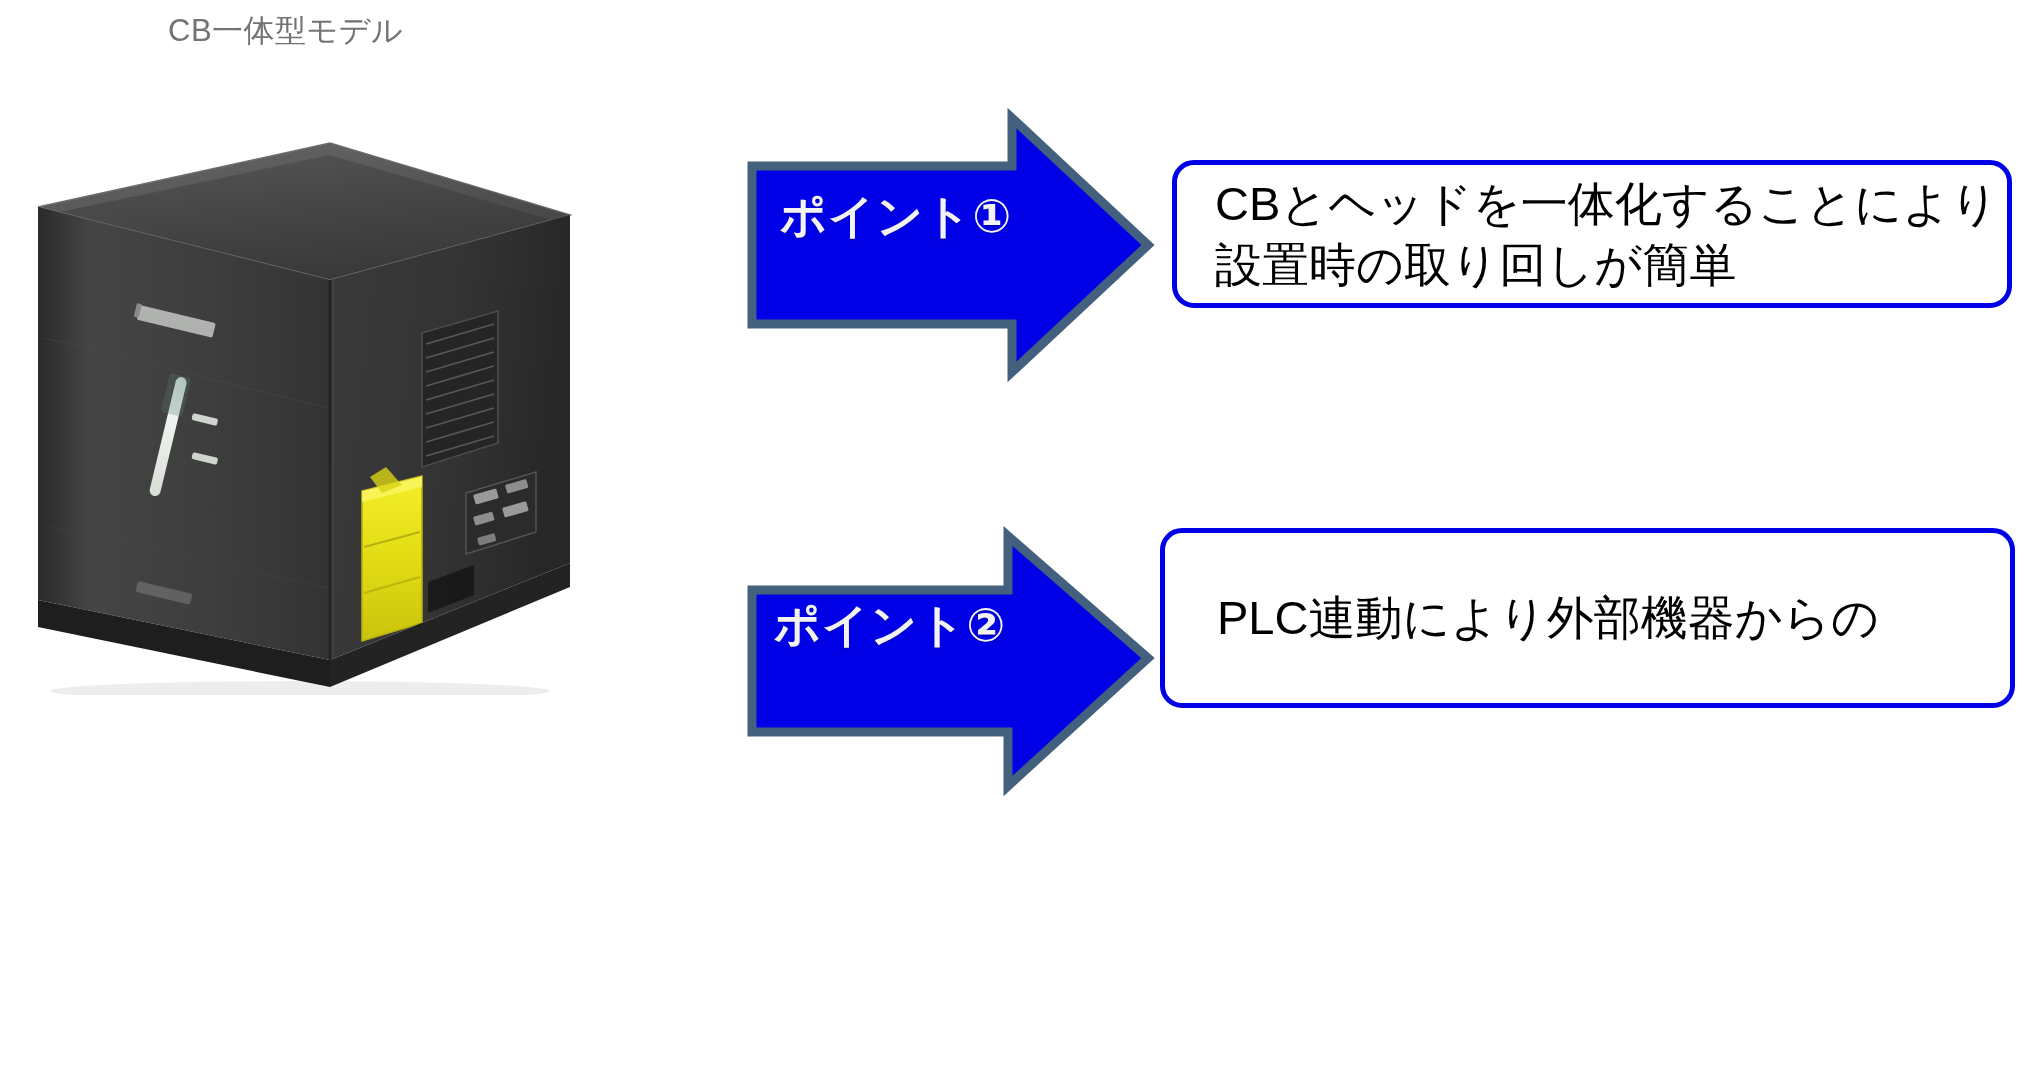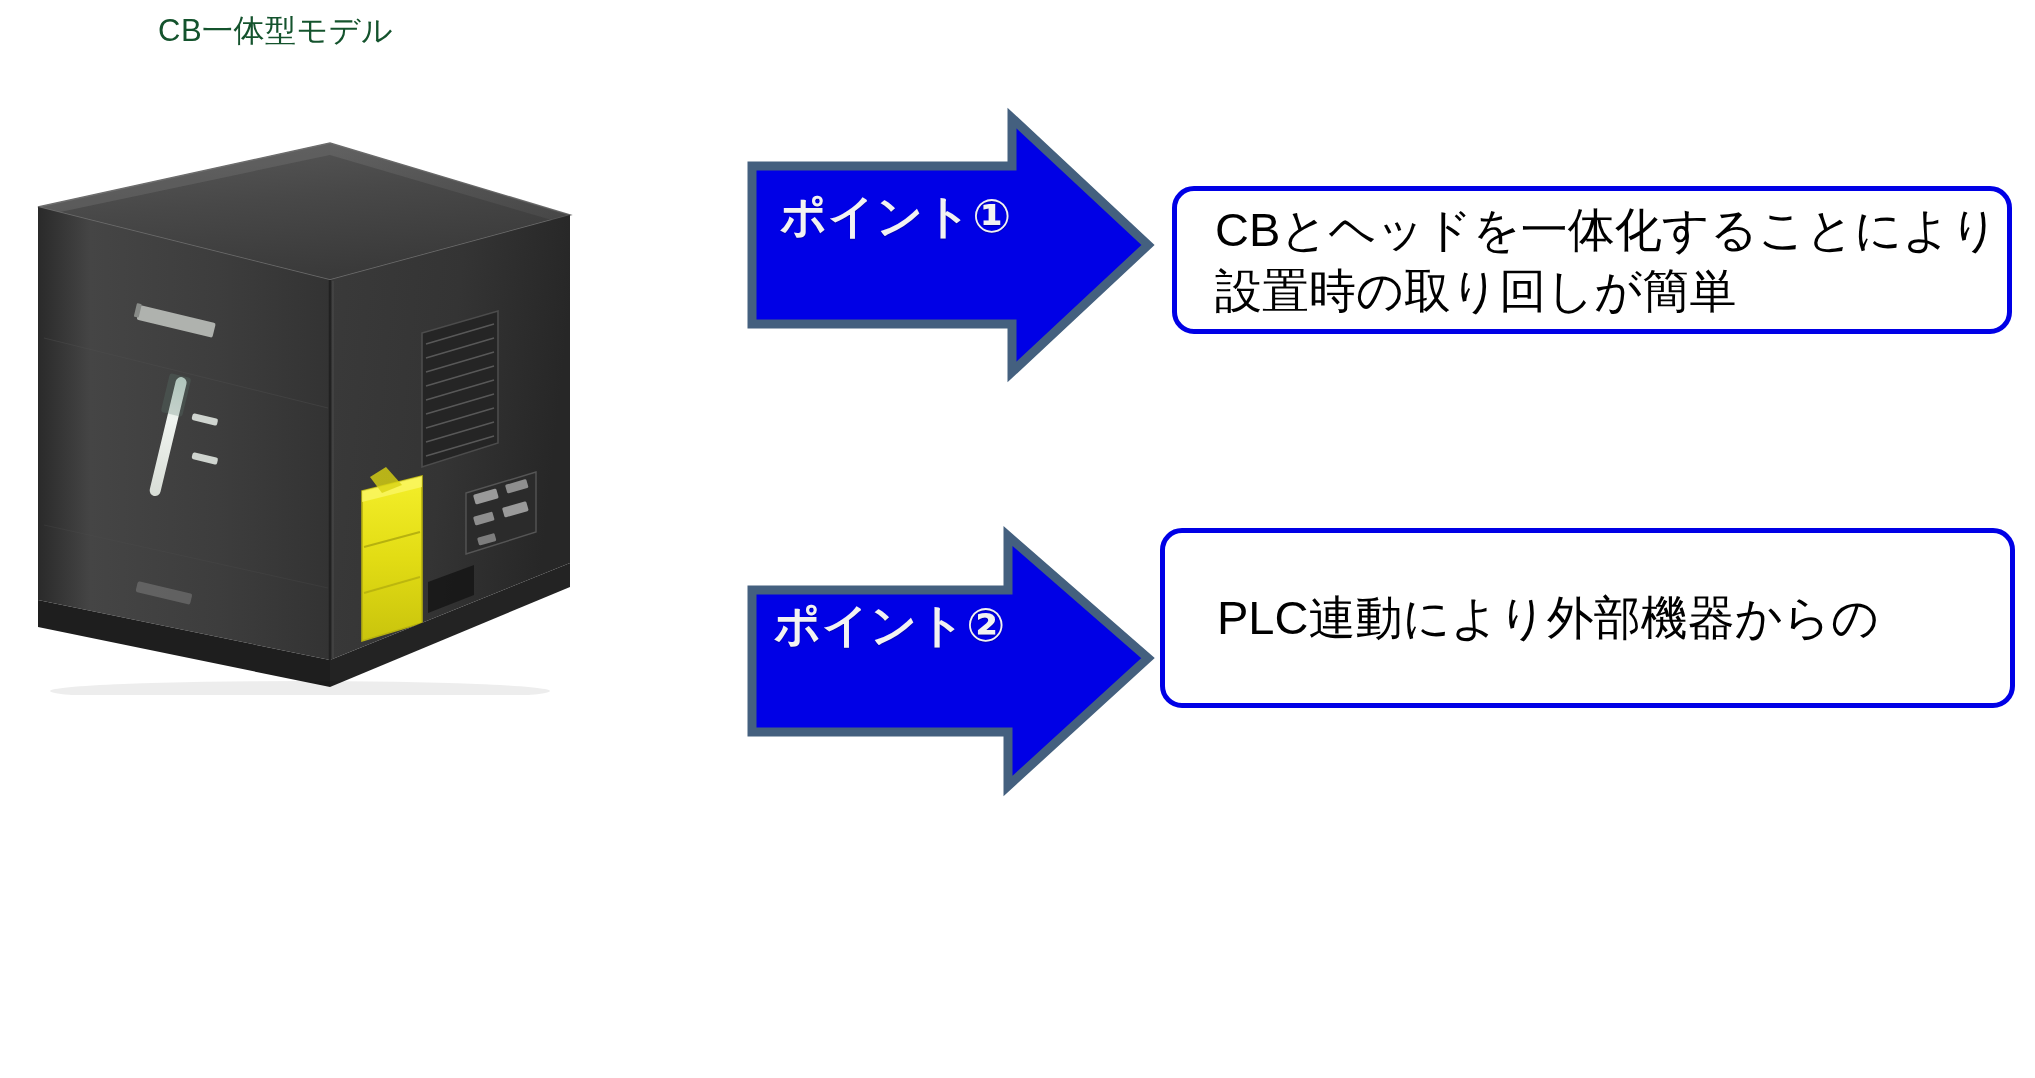--- a/index.html
+++ b/index.html
@@ -7,22 +7,22 @@
   body{
     width:2035px;height:1078px;
     background:#ffffff;
     font-family:"Liberation Sans","DejaVu Sans",sans-serif;
     overflow:hidden;position:relative;
   }
   .stage{position:absolute;inset:0;width:2035px;height:1078px;}
 
   
   #page-title{
-    position:absolute;left:158px;top:12px;
-    font-size:31px;line-height:1.25;color:#14532d;
+    position:absolute;left:168px;top:12px;
+    font-size:31px;line-height:1.25;color:#737373;
     letter-spacing:0.5px;white-space:nowrap;
   }
 
   
   .photo{
     position:absolute;left:30px;top:95px;width:560px;height:600px;
   }
   .photo svg{display:block;width:100%;height:100%;}
 
   
@@ -51,21 +51,21 @@
     border-radius:22px;
     box-sizing:border-box;
     display:flex;flex-direction:column;justify-content:center;
   }
   .callout .line{
     color:#000000;
     font-size:47px;
     line-height:1.30;
     white-space:nowrap;
   }
-  #callout-1{left:1172px;top:186px;width:840px;height:148px;padding:4px 0 4px 38px;}
+  #callout-1{left:1172px;top:160px;width:840px;height:148px;padding:4px 0 4px 38px;}
   #callout-2{left:1160px;top:528px;width:855px;height:180px;padding:4px 0 4px 52px;}
 </style>
 </head>
 <body>
 
 <div class="stage">
 
   <div id="page-title">CB一体型モデル</div>
 
   <div class="photo">

